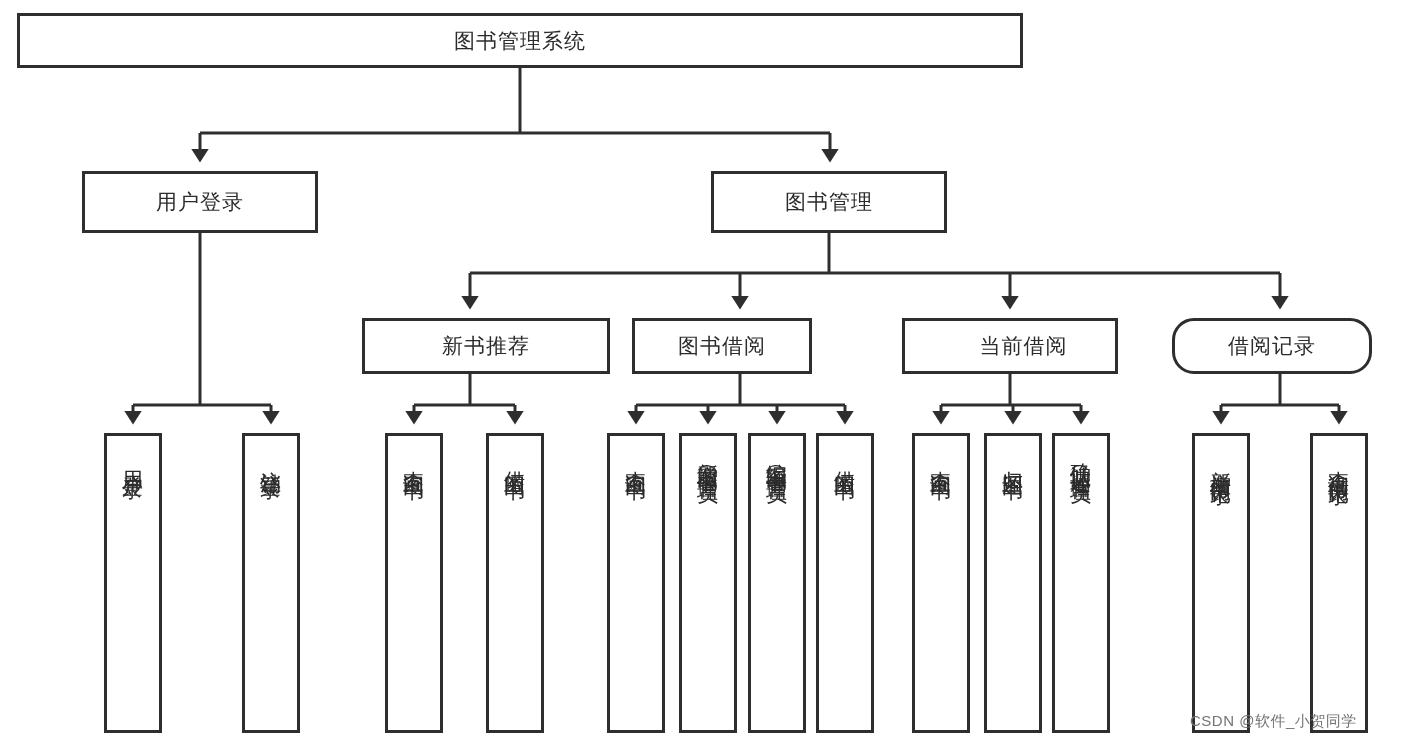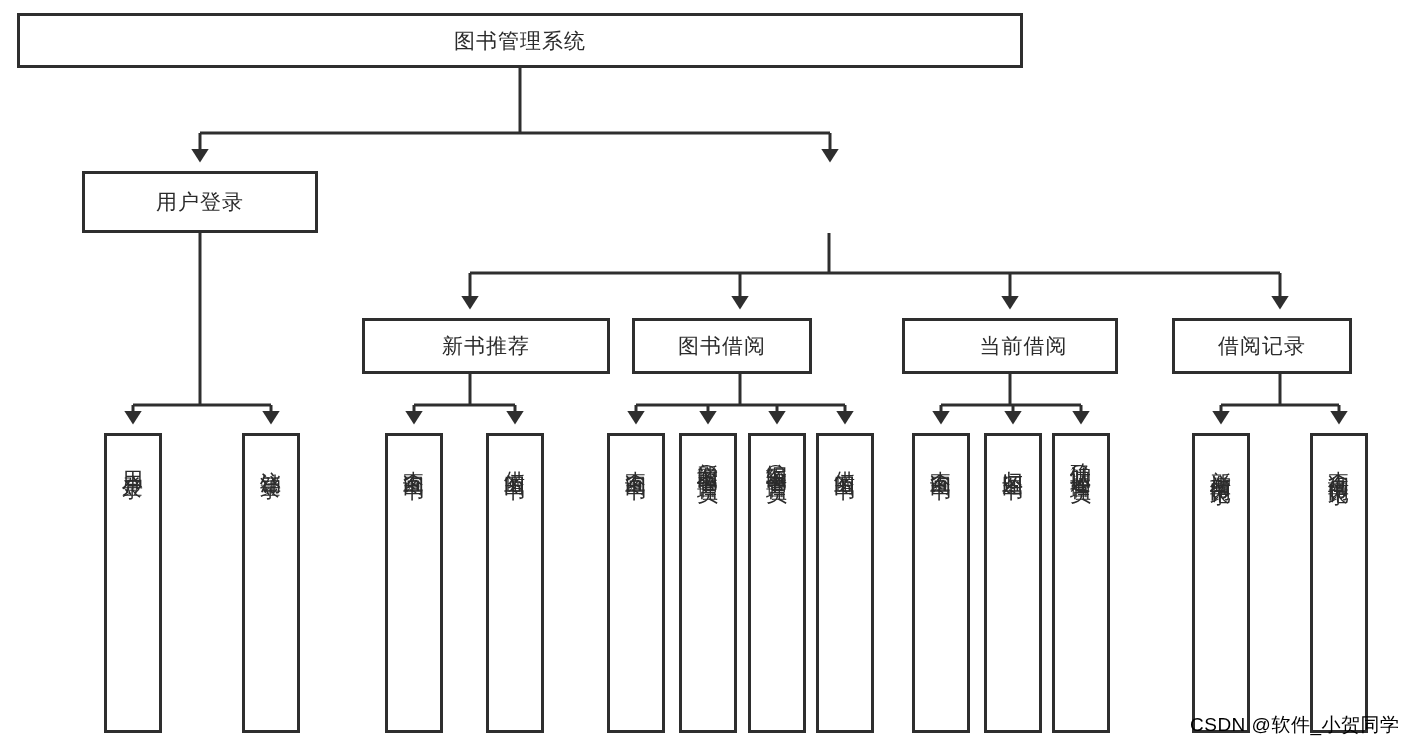--- a/index.html
+++ b/index.html
@@ -47,22 +47,22 @@
   }
   .node.vert .vtext {
     writing-mode: vertical-rl;
     text-orientation: upright;
     line-height: 1;
     white-space: nowrap;
   }
   .node.vert.pad-top-lg { padding-top: 10px; }
   .watermark {
     position: absolute;
-    font-size: 19px;
-    color: #000000;
+    font-size: 15px;
+    color: #737373;
     white-space: nowrap;
     letter-spacing: 0.5px;
   }
 </style>
 </head>
 <body>
 
 <div id="canvas">
 
   <svg id="edges" viewBox="0 0 1405 747">
@@ -116,31 +116,34 @@
     </g>
   </svg>
 
   <div class="node horiz" id="node-root" style="left: 17px; top: 13px; width: 1006px; height: 55px; text-align: right;">
     <span>图书管理系统</span>
   </div>
 
   <div class="node horiz" id="node-l2-0" style="left: 82px; top: 171px; width: 236px; height: 62px;">
     <span>用户登录</span>
   </div>
+  <div class="node horiz" id="node-l2-1" style="left: 711px; top: 171px; width: 236px; height: 62px;">
+    <span>图书管理</span>
+  </div>
 
   <div class="node horiz" id="node-l3-0" style="left: 362px; top: 318px; width: 248px; height: 56px;">
     <span>新书推荐</span>
   </div>
   <div class="node horiz" id="node-l3-1" style="left: 632px; top: 318px; width: 180px; height: 56px;">
     <span>图书借阅</span>
   </div>
   <div class="node horiz" id="node-l3-2" style="left: 902px; top: 318px; width: 216px; height: 56px; padding-left: 27px;">
     <span>当前借阅</span>
   </div>
-  <div class="node horiz" id="node-l3-3" style="left: 1172px; top: 318px; width: 180px; height: 56px;">
+  <div class="node horiz" id="node-l3-3" style="left: 1172px; top: 318px; width: 200px; height: 56px; border-radius: 22px;">
     <span>借阅记录</span>
   </div>
 
   <div class="node vert" id="node-leaf-0" style="left: 104px; top: 433px; width: 58px; height: 300px;">
     <span class="vtext">用户登录</span>
   </div>
   <div class="node vert" id="node-leaf-1" style="left: 242px; top: 433px; width: 58px; height: 300px;">
     <span class="vtext">注销登录</span>
   </div>
   <div class="node vert" id="node-leaf-2" style="left: 385px; top: 433px; width: 58px; height: 300px;">

